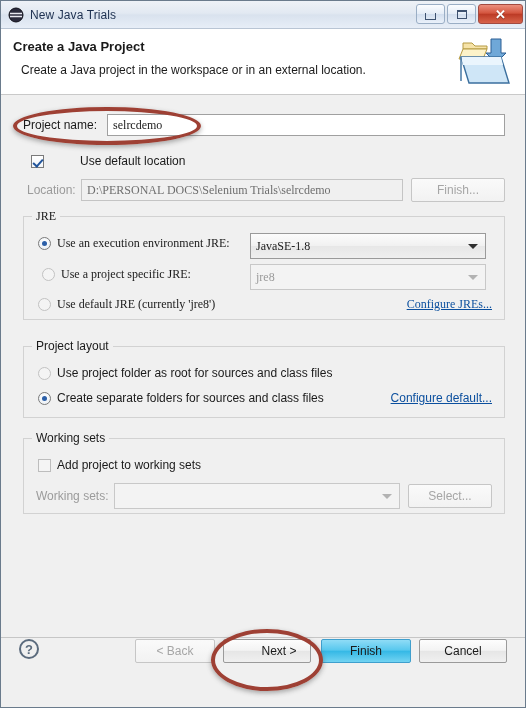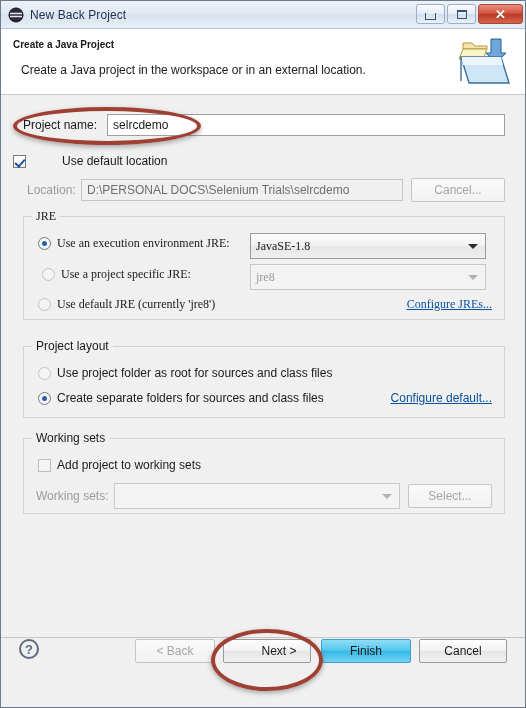--- a/index.html
+++ b/index.html
@@ -94,21 +94,21 @@
     position: absolute;
     left: 0; top: 28px;
     width: 526px; height: 66px;
     box-sizing: border-box;
     background: #ffffff;
     border-bottom: 1px solid #c9c9c9;
   }
   .header-title {
     position: absolute;
     left: 12px; top: 10px;
-    font-size: 10px;
+    font-size: 13px;
     font-weight: bold;
     color: #1a1a1a;
   }
   .header-sub {
     position: absolute;
     left: 20px; top: 34px;
     font-size: 12px;
     color: #1a1a1a;
   }
   .header-art {
@@ -134,21 +134,21 @@
     align-items: center;
   }
   .lbl { font-size: 12px; color: #1a1a1a; }
   .lbl.dim { color: #9b9b9b; }
 
   input.text, .fakeinput {
     box-sizing: border-box;
     height: 22px;
     border: 1px solid #a0a0a0;
     background: #ffffff;
-    font-family: Liberation Sans, sans-serif;
+    font-family: Liberation Serif, serif;
     font-size: 12px;
     color: #1a1a1a;
     padding: 0 5px;
     outline: none;
     line-height: 20px;
   }
   .fakeinput.disabled {
     background: #f0f0f0;
     border: 1px solid #c4c4c4;
     color: #6e6e6e;
@@ -317,21 +317,21 @@
 
 <div id="dialog">
 
   <div class="titlebar">
     <div class="win-icon">
       <svg width="16" height="16" viewBox="0 0 16 16">
         <circle cx="8" cy="8" r="7" fill="#2b2b3c" stroke="#11111a" stroke-width="1"></circle>
         <path d="M2 6.4 H14 M2 9.6 H14" stroke="#e8e8ef" stroke-width="1.5"></path>
       </svg>
     </div>
-    <span class="titlebar-title">New Back Project</span>
+    <span class="titlebar-title">New Java Trials</span>
     <div class="win-buttons">
       <div class="win-btn">
         <span class="glyph-min"></span>
       </div>
       <div class="win-btn">
         <span class="glyph-max"></span>
       </div>
       <div class="win-btn close">
         <span class="glyph-close">✕</span>
       </div>
@@ -356,29 +356,29 @@
     </div>
   </div>
 
   <div class="body-area">
 
     <div class="row-projname">
       <span class="lbl">Project name:</span>
       <input class="text" type="text" style="flex: 1 1 0%; margin-left: 10px;" value="selrcdemo">
     </div>
 
-    <div class="chk-row" style="left:12px; top:58px;gap:36px;">
+    <div class="chk-row" style="left:30px; top:58px;gap:36px;">
       <span class="checkbox checked"></span>
       <span class="lbl">Use default location</span>
     </div>
 
     <div style="position:absolute; left:26px; top:82px; width:478px; display:flex; align-items:center;">
       <span class="lbl dim" style="width:54px;">Location:</span>
       <div class="fakeinput disabled" style="flex:1; line-height:20px;">D:\PERSONAL DOCS\Selenium Trials\selrcdemo</div>
-      <div class="btn disabled" style="margin-left:8px; width:94px;">Cancel...</div>
+      <div class="btn disabled" style="margin-left:8px; width:94px;">Finish...</div>
     </div>
 
     <div class="group" style="left:22px; top:120px; width:482px; height:104px;font-family:Liberation Serif, serif;">
       <span class="group-title">JRE</span>
 
       <div class="chk-row" style="left:14px; top:19px;">
         <span class="radio sel"></span>
         <span class="lbl">Use an execution environment JRE:</span>
       </div>
       <div class="combo" style="position:absolute; left:226px; top:16px; width:236px;">

